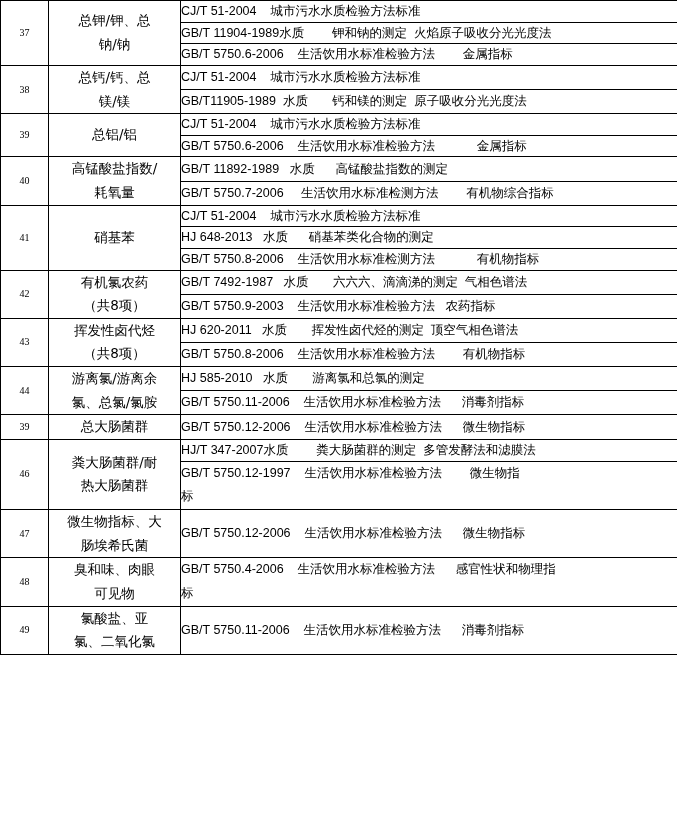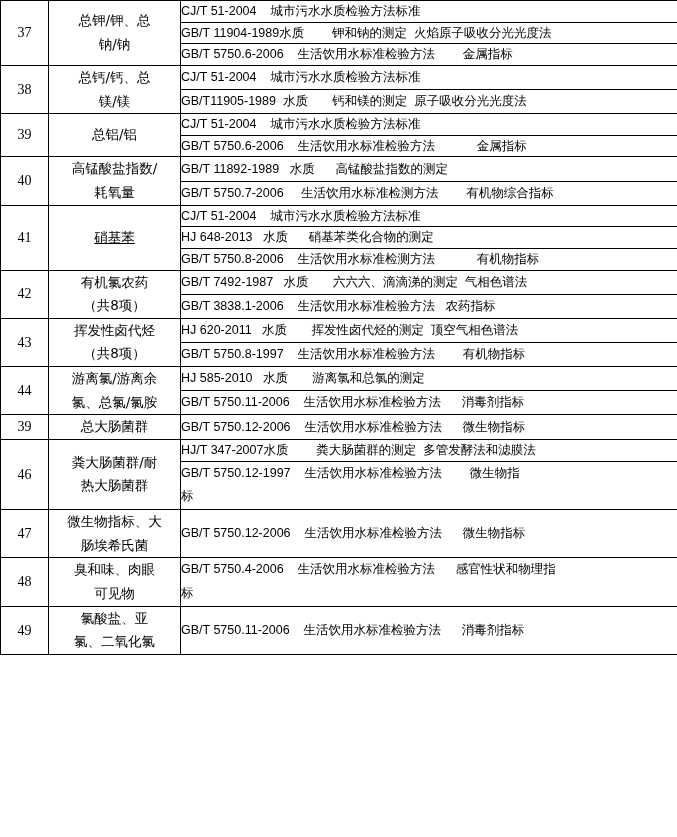--- a/index.html
+++ b/index.html
@@ -23,21 +23,21 @@
     border: 1px solid #000000;
     padding: 0;
     vertical-align: middle;
   }
   col.col-no    { width: 48px; }
   col.col-item  { width: 132px; }
   col.col-std   { width: 497px; }
 
   .cell-no {
     text-align: center;
-    font-size: 14px;
+    font-size: 10px;
     font-family: "Liberation Serif", serif;
     line-height: 1.4;
   }
   .cell-item {
     text-align: center;
     font-size: 13.5px;
     font-family: "DejaVu Sans", sans-serif;
     line-height: 1.75;
     padding: 4px 6px;
   }
@@ -96,46 +96,46 @@
         <td class="cell-no" rowspan="2">40</td>
         <td class="cell-item" rowspan="2" style="white-space: pre-line;">高锰酸盐指数/
 耗氧量</td>
         <td class="cell-std">GB/T 11892-1989   水质      高锰酸盐指数的测定</td>
       </tr>
       <tr>
         <td class="cell-std">GB/T 5750.7-2006     生活饮用水标准检测方法        有机物综合指标</td>
       </tr>
       <tr>
         <td class="cell-no" rowspan="3">41</td>
-        <td class="cell-item" rowspan="3" style="white-space: pre-line; text-decoration: underline;">硝基苯</td>
+        <td class="cell-item" rowspan="3" style="white-space: pre-line;">硝基苯</td>
         <td class="cell-std">CJ/T 51-2004    城市污水水质检验方法标准</td>
       </tr>
       <tr>
         <td class="cell-std">HJ 648-2013   水质      硝基苯类化合物的测定</td>
       </tr>
       <tr>
         <td class="cell-std">GB/T 5750.8-2006    生活饮用水标准检测方法            有机物指标</td>
       </tr>
       <tr>
         <td class="cell-no" rowspan="2">42</td>
         <td class="cell-item" rowspan="2" style="white-space: pre-line;">有机氯农药
 （共8项）</td>
         <td class="cell-std">GB/T 7492-1987   水质       六六六、滴滴涕的测定  气相色谱法</td>
       </tr>
       <tr>
-        <td class="cell-std">GB/T 3838.1-2006    生活饮用水标准检验方法   农药指标</td>
+        <td class="cell-std">GB/T 5750.9-2003    生活饮用水标准检验方法   农药指标</td>
       </tr>
       <tr>
         <td class="cell-no" rowspan="2">43</td>
         <td class="cell-item" rowspan="2" style="white-space: pre-line;">挥发性卤代烃
 （共8项）</td>
         <td class="cell-std">HJ 620-2011   水质       挥发性卤代烃的测定  顶空气相色谱法</td>
       </tr>
       <tr>
-        <td class="cell-std">GB/T 5750.8-1997    生活饮用水标准检验方法        有机物指标</td>
+        <td class="cell-std">GB/T 5750.8-2006    生活饮用水标准检验方法        有机物指标</td>
       </tr>
       <tr>
         <td class="cell-no" rowspan="2">44</td>
         <td class="cell-item" rowspan="2" style="white-space: pre-line;">游离氯/游离余
 氯、总氯/氯胺</td>
         <td class="cell-std">HJ 585-2010   水质       游离氯和总氯的测定</td>
       </tr>
       <tr>
         <td class="cell-std">GB/T 5750.11-2006    生活饮用水标准检验方法      消毒剂指标</td>
       </tr>

